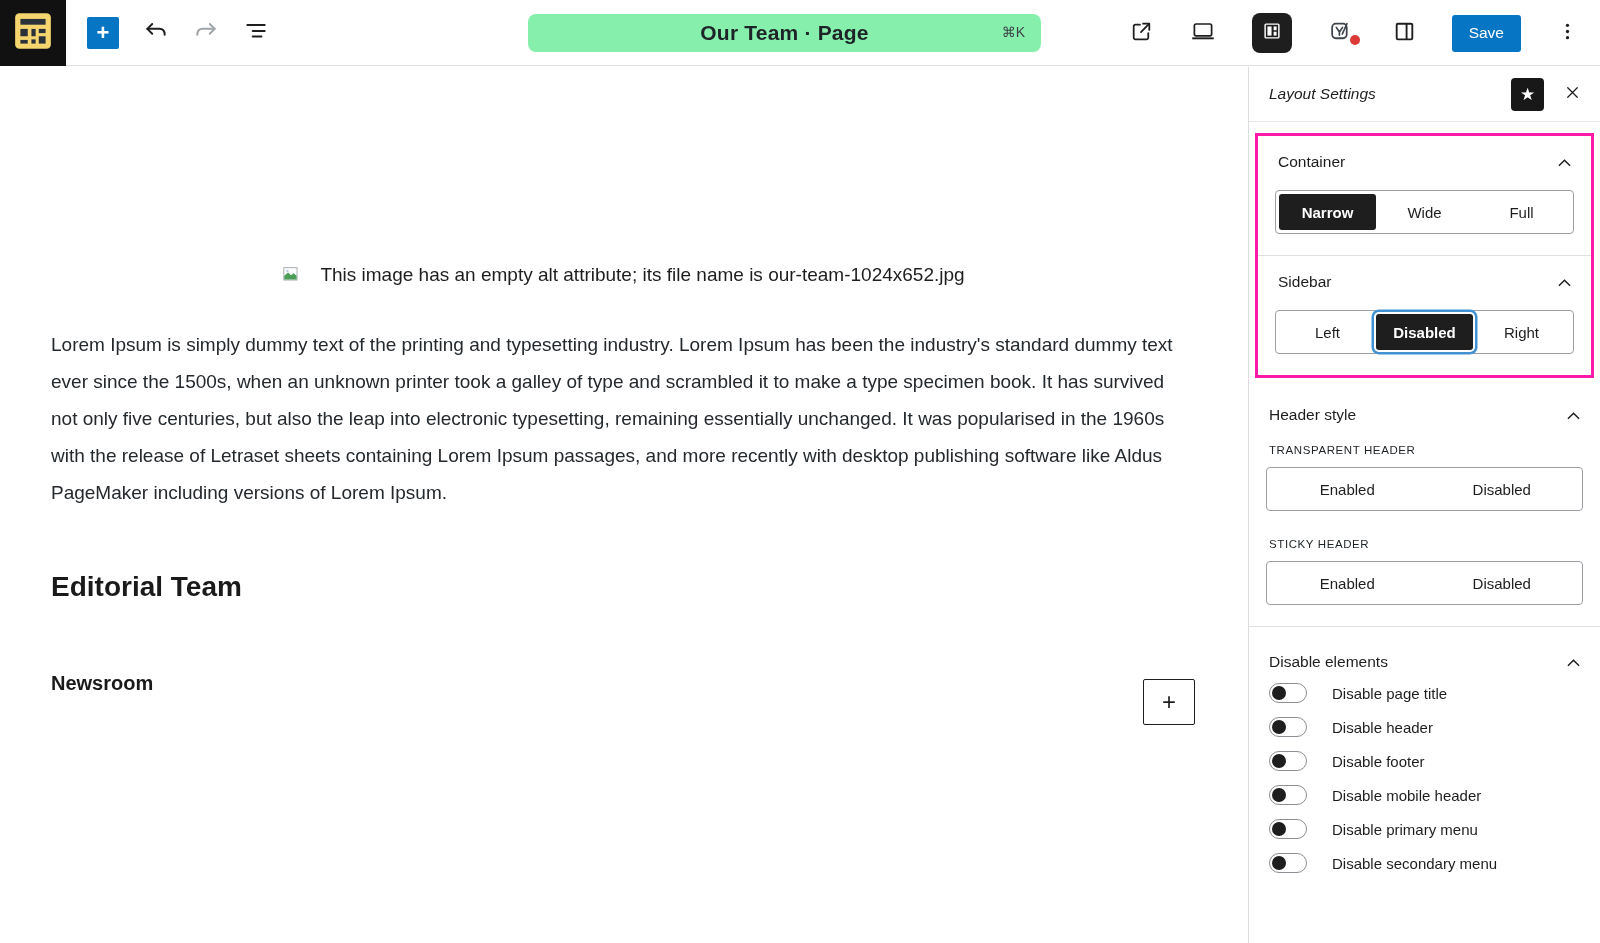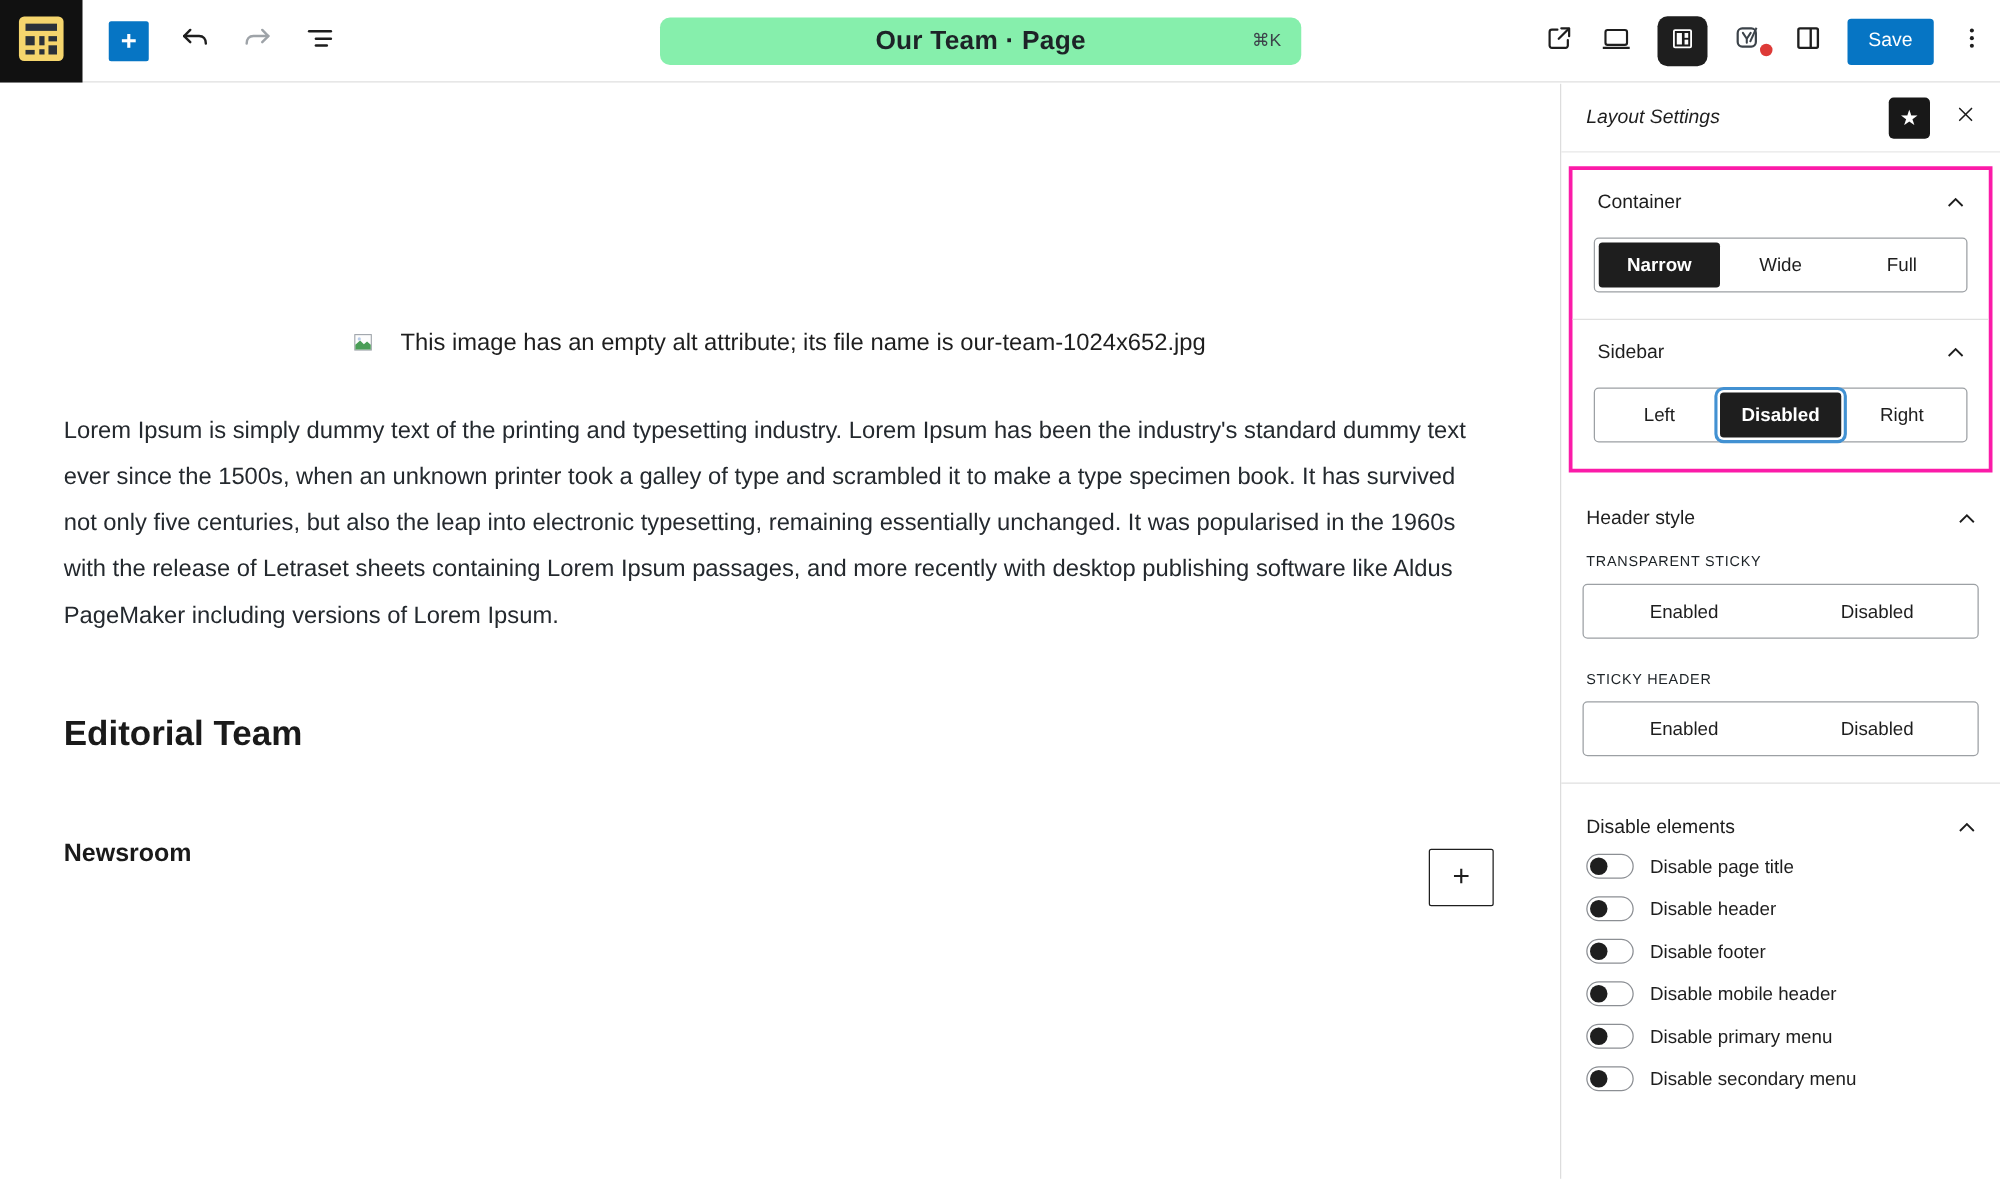--- a/index.html
+++ b/index.html
@@ -17,22 +17,22 @@
     color:#fff; font-size:22px; font-weight:bold; display:flex; align-items:center;
     justify-content:center; cursor:pointer; }
   .icon-btn { display:flex; align-items:center; justify-content:center; cursor:pointer; }
 
   .title-pill { position:absolute; left:528px; top:14px; width:513px; height:38px;
     background:#86efac; border-radius:8px; display:flex; align-items:center;
     justify-content:center; cursor:pointer; }
   .title-text { font-size:21px; font-weight:bold; letter-spacing:.2px; color:#1d2327; }
   .shortcut { position:absolute; right:16px; top:10px; font-size:14px; color:#3c434a; }
 
-  .right-tools { position:absolute; right:11px; top:0; height:66px;
-    display:flex; align-items:center; gap:19px; }
+  .right-tools { position:absolute; right:21px; top:0; height:66px;
+    display:flex; align-items:center; gap:35px; }
   .layout-btn-active { width:40px; height:40px; background:#1e1e1e; border-radius:8px;
     display:flex; align-items:center; justify-content:center; cursor:pointer; }
   .yoast-wrap { position:relative; width:30px; height:26px; }
   .yoast-badge { position:absolute; right:-3px; bottom:1px; width:10px; height:10px;
     border-radius:50%; background:#dd3a37; }
   .save-btn { height:37px; padding:0 17px; background:#0675c4; border:none;
     border-radius:3px; color:#fff; font-size:15.5px; font-family:inherit;
     display:flex; align-items:center; cursor:pointer; }
 
   
@@ -70,21 +70,21 @@
   .segmented { margin-top:19px; height:44px; border:1px solid #9ca0a4; border-radius:4px;
     display:flex; padding:3px; background:#fff; }
   .seg-opt { flex:1; display:flex; align-items:center; justify-content:center;
     font-size:15px; border-radius:3px; color:#1e1e1e; cursor:pointer; }
   .seg-opt.selected { background:#1e1e1e; color:#fff; font-weight:bold; }
   .seg-opt.focus-ring { box-shadow:0 0 0 2px #fff, 0 0 0 4.5px #4291d2; }
 
   .mini-label { margin:20px 3px 0; font-size:11.5px; letter-spacing:.6px; color:#1d2327; }
   .segmented.under-label { margin-top:11px; }
 
-  .toggle-row { display:flex; align-items:center; gap:13px; margin-top:10px;
+  .toggle-row { display:flex; align-items:center; gap:25px; margin-top:10px;
     padding:0 3px; height:24px; font-size:15px; }
   .toggle-row:first-of-type { margin-top:18px; }
   .toggle { width:38px; height:20px; border:1px solid #8c8f94; border-radius:11px;
     background:#fff; position:relative; flex:0 0 auto; cursor:pointer; }
   .knob { position:absolute; left:2px; top:2px; width:14px; height:14px;
     border-radius:50%; background:#1e1e1e; }
 </style>
 </head>
 <body>
 
@@ -279,21 +279,21 @@
 
   <div class="panel" style="padding-top:26px;">
     <div class="panel-head">
       <span>Header style</span>
       <span>
         <svg width="13" height="8" viewBox="0 0 14 8" fill="none" stroke="#1e1e1e" stroke-width="1.6">
             <path d="M1 7 L7 1 L13 7"></path>
           </svg>
       </span>
     </div>
-    <div class="mini-label">TRANSPARENT STICKY</div>
+    <div class="mini-label">TRANSPARENT HEADER</div>
     <div class="segmented under-label">
       <div class="seg-opt">Enabled</div>
       <div class="seg-opt">Disabled</div>
     </div>
     <div class="mini-label" style="margin-top:27px;">STICKY HEADER</div>
     <div class="segmented under-label">
       <div class="seg-opt">Enabled</div>
       <div class="seg-opt">Disabled</div>
     </div>
   </div>

